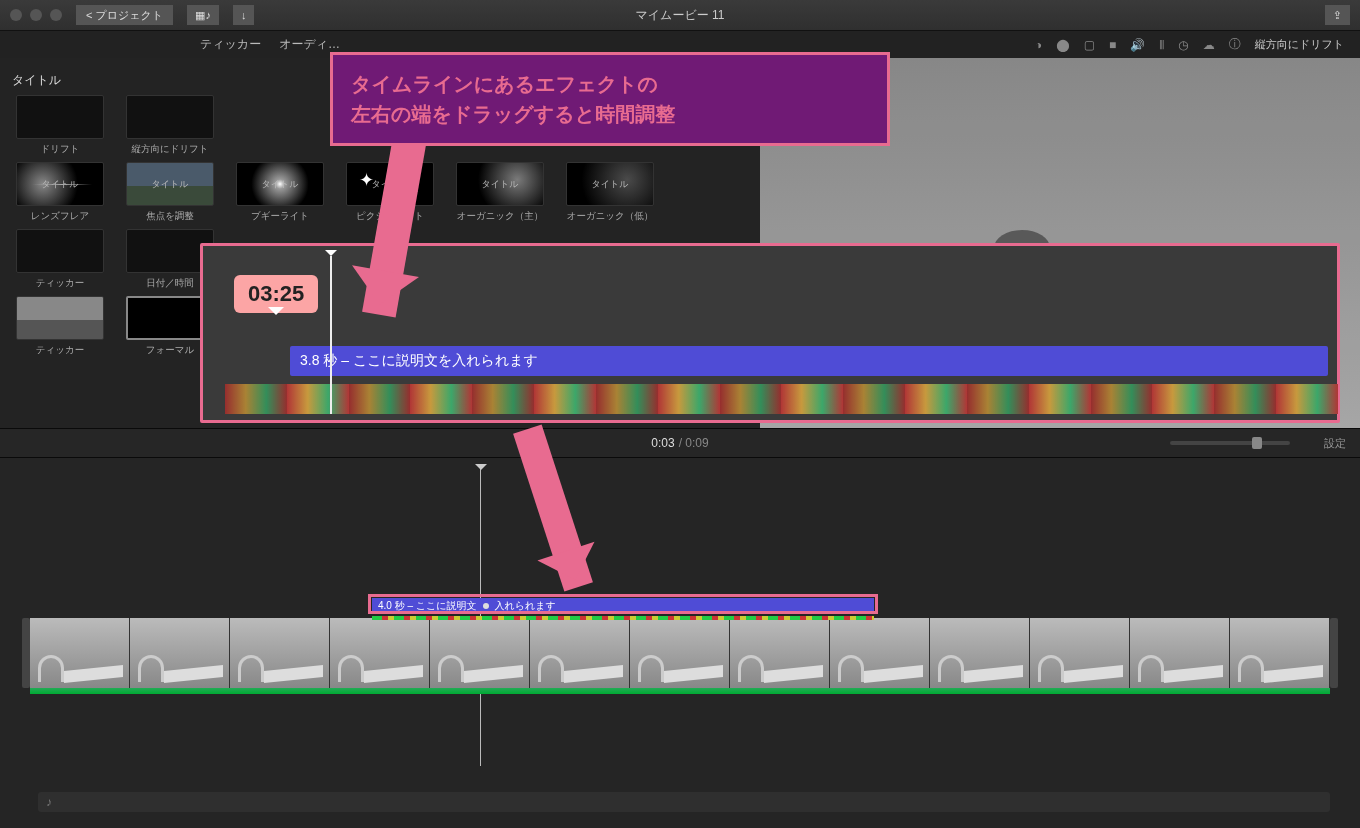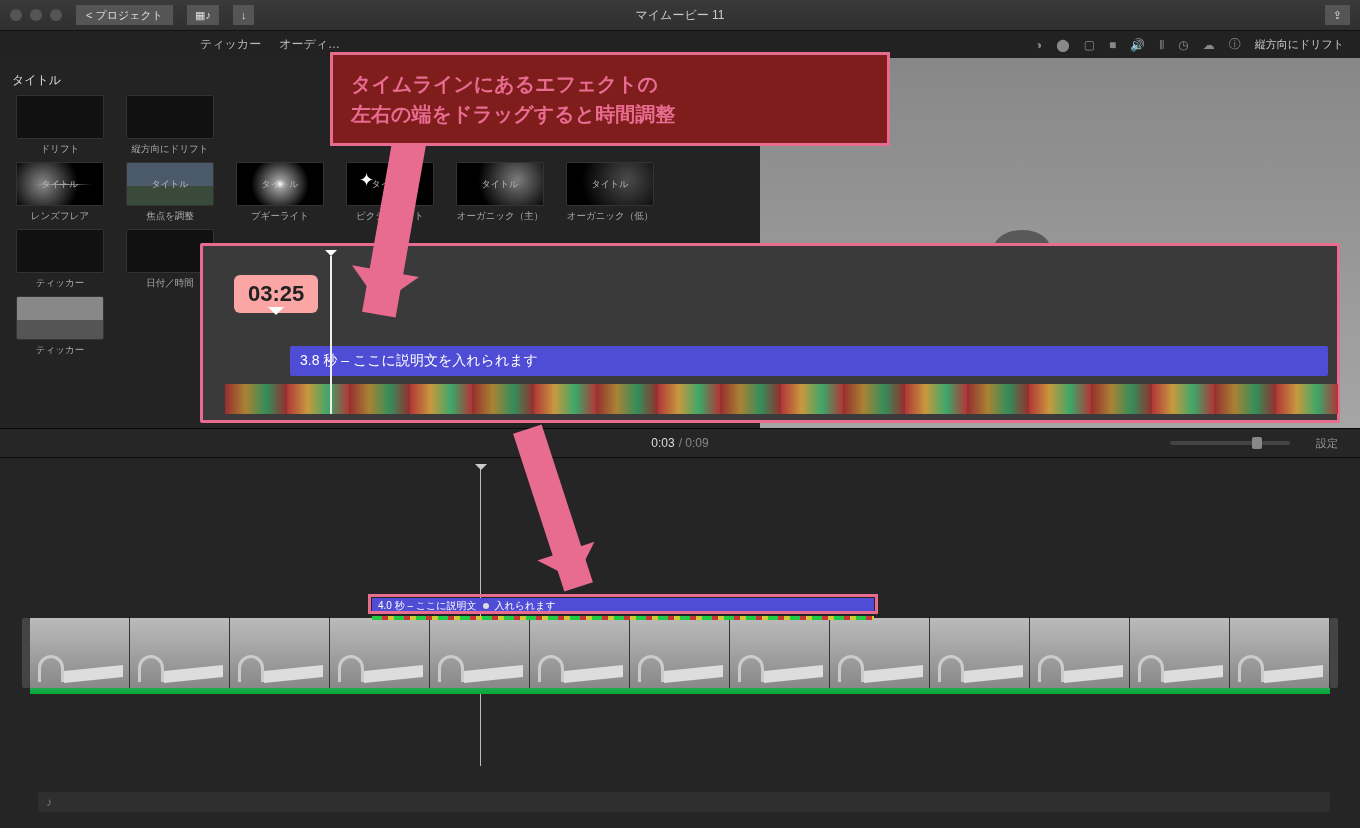--- a/index.html
+++ b/index.html
@@ -59,21 +59,21 @@
 .playhead1 { position:absolute; left:330px; top:256px; width:2px; height:158px; background:#eee; z-index:4;}
 .playhead1::before{content:"";position:absolute;left:-5px;top:-6px;border:6px solid transparent;border-top-color:#fff;}
 .titleclip { position:absolute; left:290px; top:346px; right:32px; height:30px; background:#4f4cd6; color:#fff; font-size:14px; display:flex; align-items:center; padding-left:10px; border-radius:2px; z-index:3;}
 .ministrip { position:absolute; left:225px; top:384px; right:22px; height:30px; display:flex; z-index:3;}
 .ministrip .f { flex:1; background:linear-gradient(90deg,#b33,#c93,#3a6,#b33); margin:0; filter:saturate(.9);}
 .ministrip .f:nth-child(odd){filter:brightness(.85) saturate(.9);}
 
 
 .tcrow { height: 30px; background:#262626; border-top:1px solid #0a0a0a; border-bottom:1px solid #0a0a0a; display:flex; align-items:center; justify-content:center; font-size:12px; color:#888; position:relative;}
 .tcrow .cur{ color:#ddd; margin-right:4px;text-align:center;}
-.tcrow .settings{ position:absolute; right:22px; font-size:11px; color:#999;}
+.tcrow .settings{ position:absolute; right:14px; font-size:11px; color:#999;}
 .tcrow .zoom{ position:absolute; right:70px; width:120px; height:4px; background:#444; border-radius:2px;}
 .tcrow .zoom::after{content:"";position:absolute;right:28px;top:-4px;width:10px;height:12px;background:#888;border-radius:2px;}
 
 
 .timeline { position:relative; height: 370px; background:#252525; }
 .ph2 { position:absolute; left:480px; top:8px; width:1px; height: 300px; background:#bbb;}
 .ph2::before{content:"";position:absolute;left:-5px;top:-2px;border:6px solid transparent;border-top-color:#ccc;}
 
 .pinkSmall { position:absolute; left:368px; top:136px; width:510px; height:20px; border:3px solid #e86b90; z-index:2;}
 .clip2 { position:absolute; left:372px; top:140px; width:502px; height:16px; background:#4f4cd6; color:#fff; font-size:10px; padding-left:6px; display:flex; align-items:center;}
@@ -85,21 +85,21 @@
 .vf::before{content:"";position:absolute;left:8px;bottom:6px;width:20px;height:24px;border:3px solid #ccc;border-bottom:none;border-radius:14px 14px 0 0;}
 .videotrack::after{content:"";position:absolute;left:0;right:0;bottom:-6px;height:6px;background:linear-gradient(#2a5,#0a3);}
 .greenpatch{position:absolute; left:372px; top:158px; width:502px; height:4px; background: repeating-linear-gradient(90deg,#2c4,#2c4 10px,#c33 10px,#c33 16px,#cc3 16px,#cc3 22px); z-index:1;}
 
 .trimL,.trimR{position:absolute;top:160px;width:8px;height:70px;background:#444;border-radius:2px;}
 .trimL{left:22px;} .trimR{right:22px;}
 
 .audiotrack { position:absolute; left:38px; bottom:16px; right:30px; height:20px; background:#2f2f2f; border-radius:3px; display:flex; align-items:center; padding-left:8px; color:#777; font-size:12px;}
 
 
-.callout { position:absolute; left:330px; top:52px; width:560px; background:#7f1d1d; border:3px solid #e86b90; color:#e86b90; font-weight:700; font-size:20px; padding:14px 18px; line-height:1.5; z-index:10;}
+.callout { position:absolute; left:330px; top:52px; width:560px; background:#701a75; border:3px solid #e86b90; color:#e86b90; font-weight:700; font-size:20px; padding:14px 18px; line-height:1.5; z-index:10;}
 .arrow1 { position:absolute; left:378px; top:130px; width:34px; height:186px; background:#e86b90; transform: rotate(10deg); z-index:9;}
 .arrow1::after{content:"";position:absolute;left:-18px;bottom:-24px;border:34px solid transparent;border-top-color:#e86b90;}
 .arrow2 { position:absolute; left:538px; top:425px; width:30px; height:166px; background:#e86b90; transform: rotate(-18deg); z-index:9;}
 .arrow2::after{content:"";position:absolute;left:-16px;bottom:-22px;border:30px solid transparent;border-top-color:#e86b90;}
 
 </style>
 </head>
 <body>
 
 <div class="titlebar">
@@ -191,20 +191,24 @@
       <div class="thumb">
           <div class="box"></div>
           <div class="lbl">日付／時間</div>
         </div>
     </div>
     <div class="thumbs">
       <div class="thumb">
           <div class="box paper"></div>
           <div class="lbl">ティッカー</div>
         </div>
+      <div class="thumb">
+          <div class="box formal"></div>
+          <div class="lbl">フォーマル</div>
+        </div>
     </div>
   </div>
   <div class="preview">
     <div class="scene">
         <div class="mush"></div>
       </div>
   </div>
 </div>
 
 <div class="pinkBig"></div>

